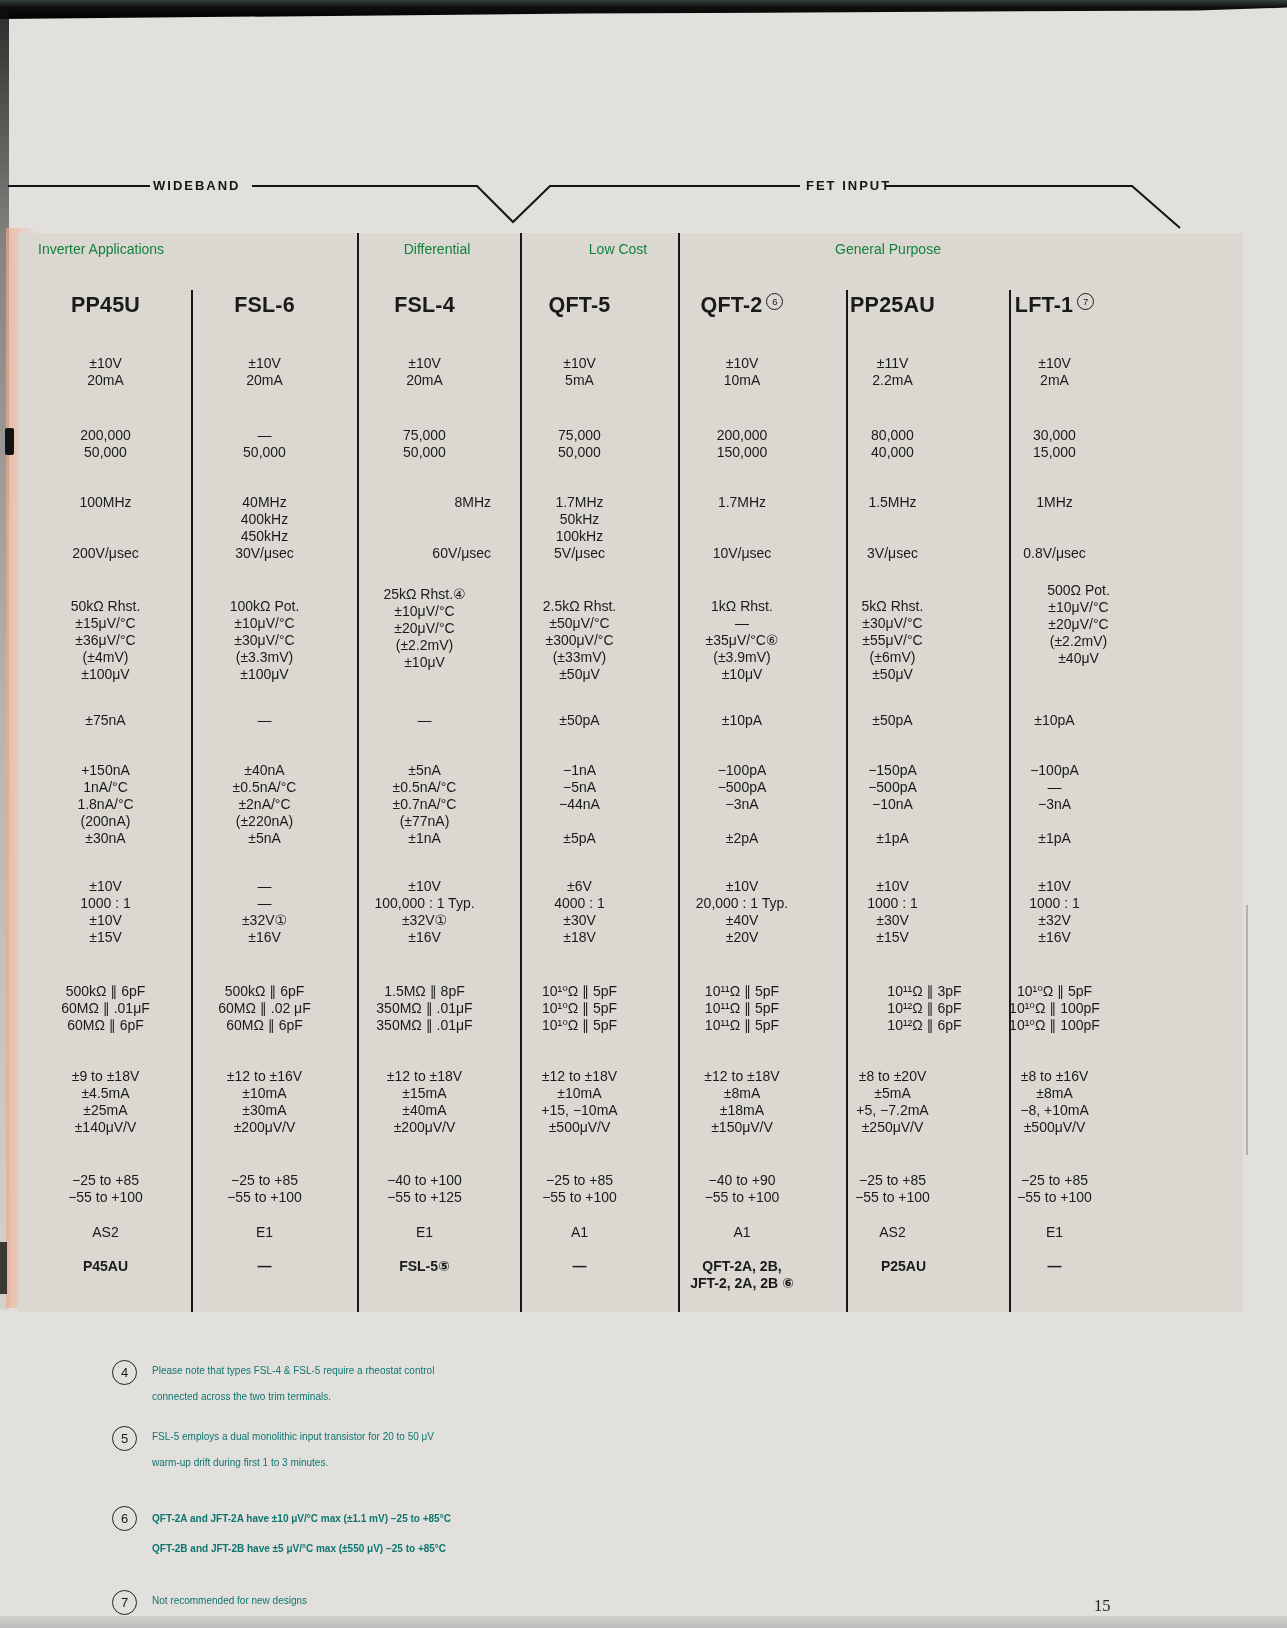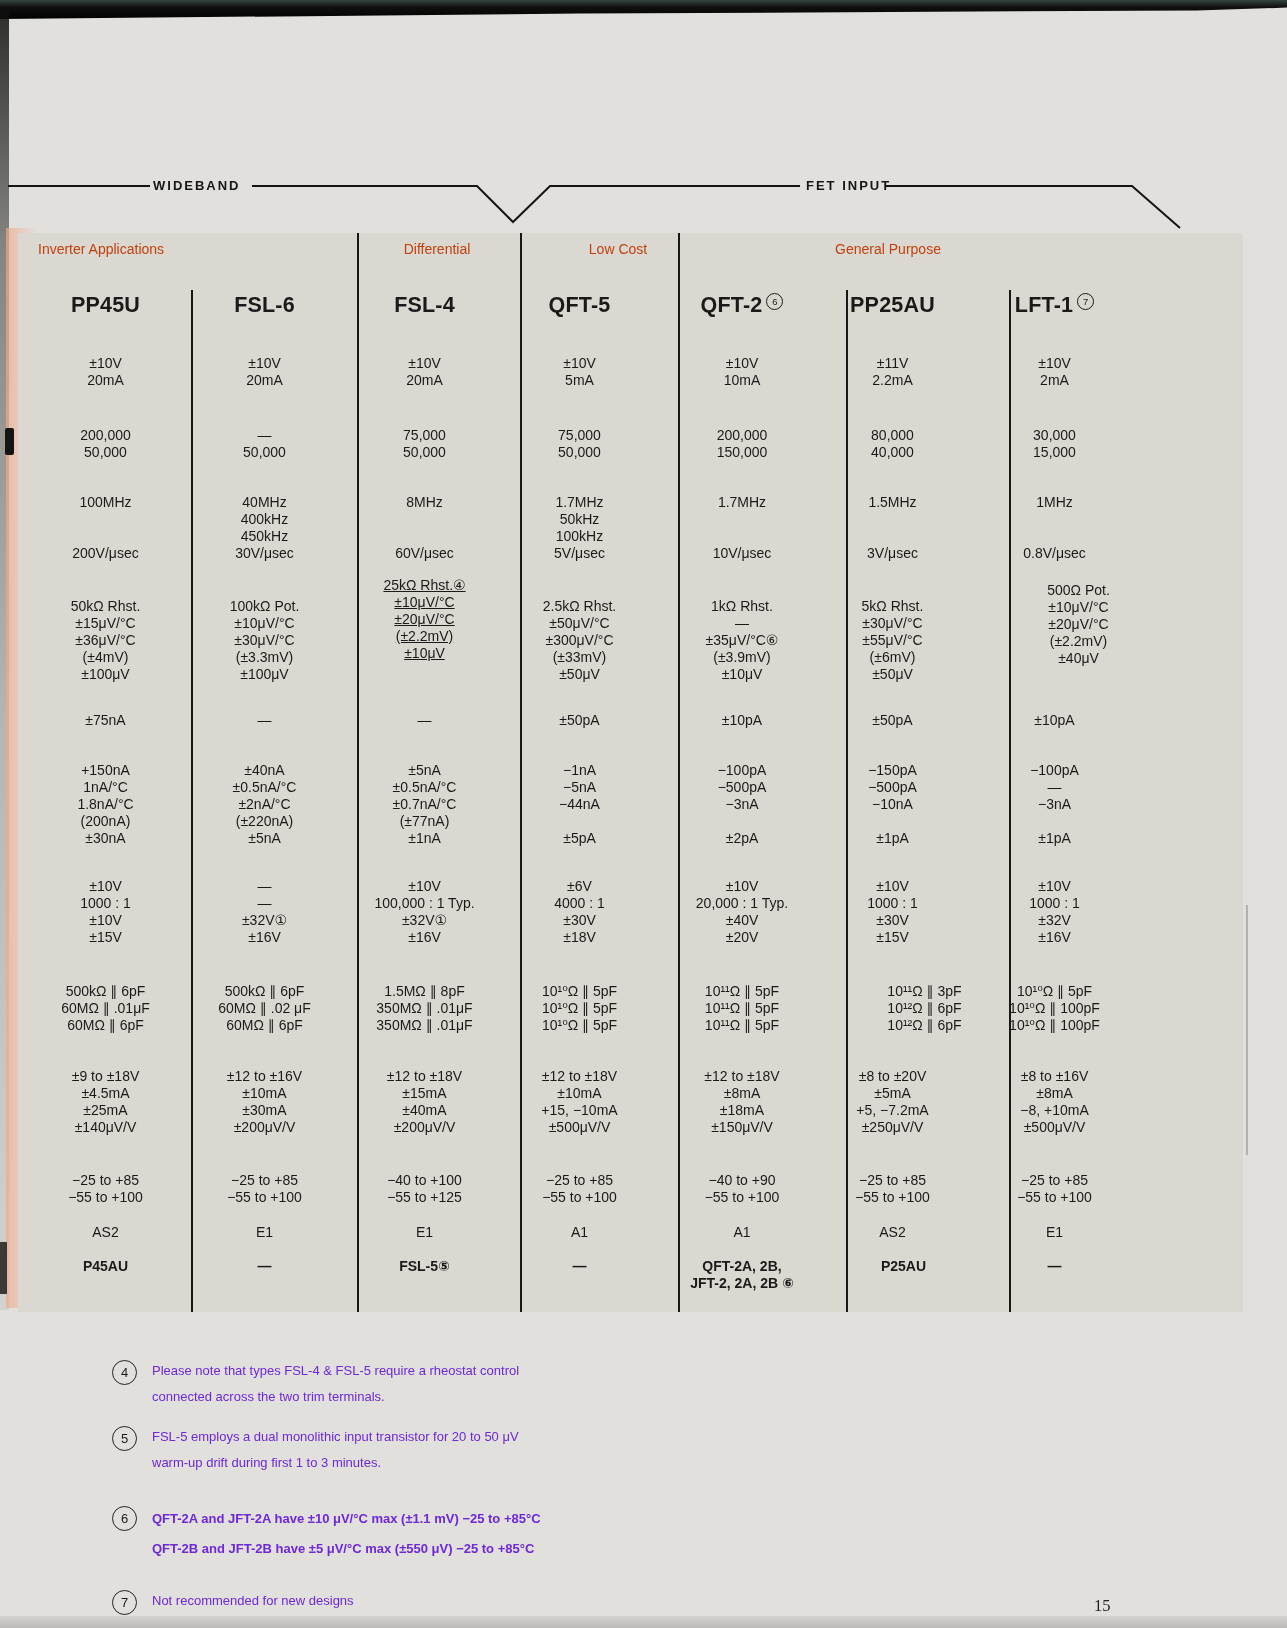--- a/index.html
+++ b/index.html
@@ -18,40 +18,40 @@
   .table-bg{position:absolute;left:18px;top:233px;width:1225px;height:1079px;background:#dad8d1;}
   .right-edge-line{position:absolute;left:1246px;top:905px;width:2px;height:250px;background:rgba(90,90,86,.35);}
   .bottom-band{position:absolute;left:0;top:1616px;width:1287px;height:12px;
                background:linear-gradient(180deg,#d2d1ce,#bcbbb9);}
   
   .bracket-svg{position:absolute;left:0;top:0;width:1287px;height:240px;}
   .bracket-label{position:absolute;top:178px;font-size:13px;letter-spacing:2px;font-weight:bold;color:#161616;}
   #wideband-label{left:153px;}
   #fetinput-label{left:806px;}
   
-  .section-label{position:absolute;top:241px;font-size:14px;color:#c2410c;white-space:nowrap;}
+  .section-label{position:absolute;top:241px;font-size:14px;color:#15803d;white-space:nowrap;}
   .section-center{transform:translateX(-50%);}
   
   .vline{position:absolute;width:2px;background:#171717;}
   
   #columns-host{position:absolute;left:0;top:233px;width:1287px;height:1079px;}
   .col{position:absolute;top:0;height:1079px;}
   .model{position:absolute;top:60px;left:0;width:100%;text-align:center;
          font-size:21.5px;font-weight:bold;letter-spacing:.2px;white-space:nowrap;}
   .mring{display:inline-flex;align-items:center;justify-content:center;width:15px;height:15px;
          border:1.3px solid #1a1a1a;border-radius:50%;font-size:9.5px;font-weight:normal;
          vertical-align:7px;margin-left:4px;}
   .grp{position:absolute;left:0;text-align:center;font-size:14px;line-height:17px;}
   .grp .ln{height:17px;white-space:pre;}
   .grp.bold{font-weight:bold;}
   
   .note{position:absolute;left:112px;width:720px;}
   .fnring{position:absolute;left:0;top:2px;width:23px;height:23px;border:1.6px solid #222;
           border-radius:50%;display:flex;align-items:center;justify-content:center;font-size:13px;}
-  .fnlines{margin-left:40px;font-size:13px;line-height:26px;color:#6d28d9;}
+  .fnlines{margin-left:40px;font-size:10px;line-height:26px;color:#0f766e;}
   .note.wide .fnlines{line-height:30px;font-weight:bold;}
   .page-num{position:absolute;left:1094px;top:1596px;font-family:"Liberation Serif","DejaVu Serif",serif;
             font-size:16.5px;color:#222;}
 </style>
 </head>
 <body>
 
 <div id="page">
 
   <div class="top-bar"></div>
@@ -209,27 +209,27 @@
       <div class="col" style="left: 358px; width: 133px;">
         <div class="model">FSL-4</div>
         <div class="grp" style="top: 122px; width: 133px;">
           <div class="ln">±10V</div>
           <div class="ln">20mA</div>
         </div>
         <div class="grp" style="top: 194px; width: 133px;">
           <div class="ln">75,000</div>
           <div class="ln">50,000</div>
         </div>
-        <div class="grp" style="top: 261px; width: 133px;">
+        <div class="grp" style="top: 261px; width: 133px; text-align: right;">
           <div class="ln">8MHz</div>
           <div class="ln">&nbsp;</div>
           <div class="ln">&nbsp;</div>
           <div class="ln">60V/μsec</div>
         </div>
-        <div class="grp" style="top: 344px; width: 133px; text-decoration: underline;">
+        <div class="grp" style="top: 353px; width: 133px;">
           <div class="ln">25kΩ Rhst.④</div>
           <div class="ln">±10μV/°C</div>
           <div class="ln">±20μV/°C</div>
           <div class="ln">(±2.2mV)</div>
           <div class="ln">±10μV</div>
         </div>
         <div class="grp" style="top: 479px; width: 133px;">
           <div class="ln">—</div>
         </div>
         <div class="grp" style="top: 529px; width: 133px;">

